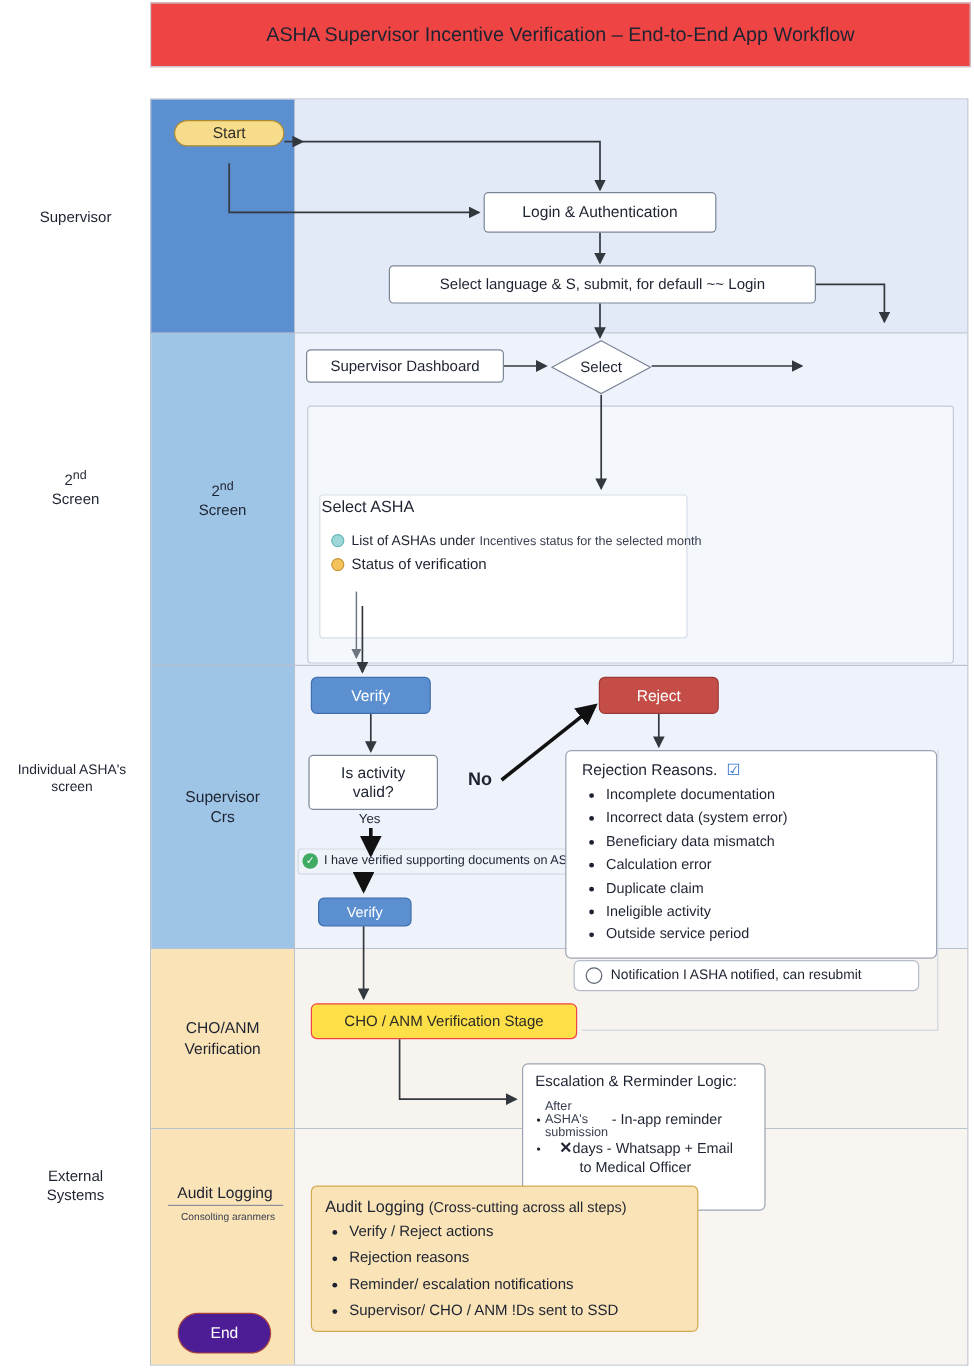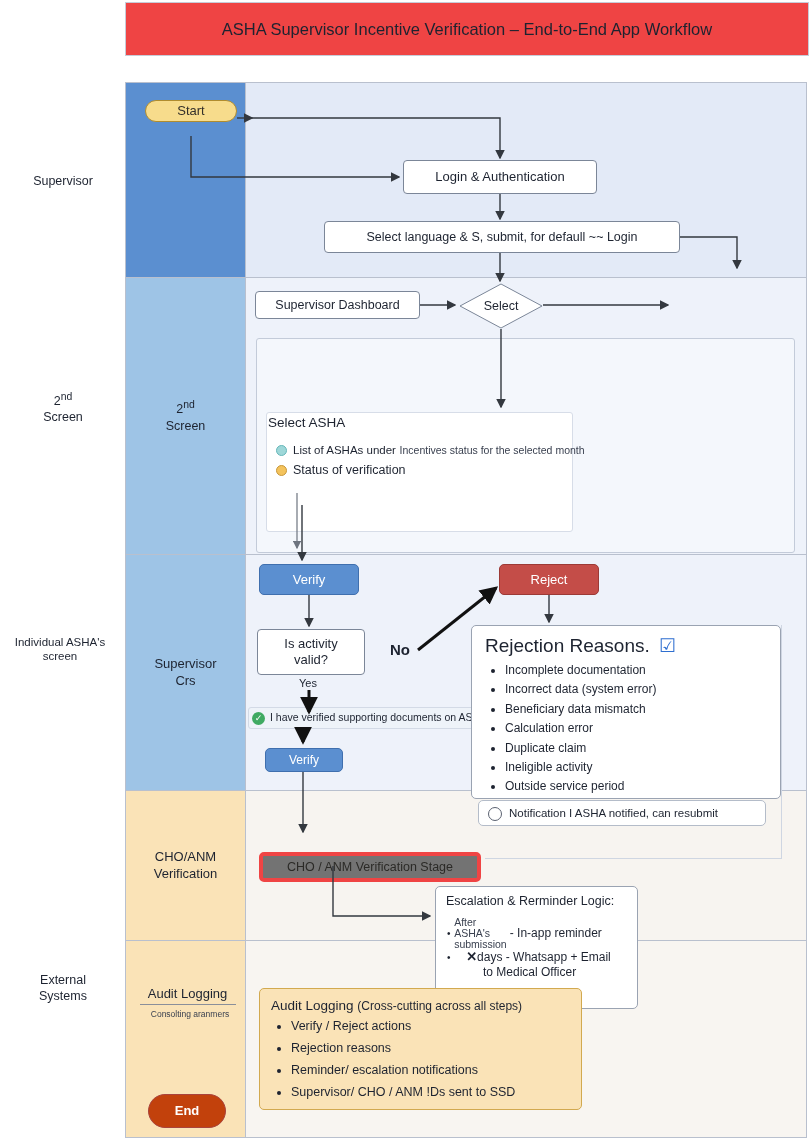--- a/index.html
+++ b/index.html
@@ -108,24 +108,23 @@
     font-size: 13px;
     line-height: 1.2;
   }
   .terminator {
     border-radius: 22px;
     border: 1px solid #b08c2e;
     background: #f7dc8c;
     color: #34302a;
   }
   .terminator.end {
-    background: #c2410c;
+    background: #4c1d95;
     border-color: #a9433d;
     color: #ffffff;
-    font-weight: bold;
   }
   .process {
     background: #ffffff;
     border: 1px solid #7b8698;
     border-radius: 4px;
     color: #1d2330;
   }
   .btn-blue {
     background: #5b8fd0;
     border: 1px solid #3f6fae;
@@ -135,25 +134,24 @@
   }
   .btn-blue.small { font-size: 12px; }
   .btn-red {
     background: #c44d48;
     border: 1px solid #9c3a36;
     border-radius: 5px;
     color: #ffffff;
     font-size: 13px;
   }
   .box-cream {
-    background: #737373;
-    border: 4px solid #ef4444;
+    background: #fde047;
+    border: 1px solid #ef4444;
     border-radius: 5px;
     color: #2b2a27;
-    margin-top: 16px;
   }
   .panel {
     position: absolute;
     box-sizing: border-box;
     background: #ffffff;
     border: 1px solid #9aa3b2;
     border-radius: 5px;
   }
   .panel-plain {
     position: absolute;
@@ -199,21 +197,21 @@
     padding: 0 0 0 18px;
     list-style: disc;
   }
   ul.bullets li {
     font-size: 12px;
     color: #1d2330;
     margin: 0 0 5px 0;
     line-height: 1.2;
   }
   .panel-head {
-    font-size: 19px;
+    font-size: 13px;
     color: #1d2330;
     margin: 0 0 6px 0;
   }
 
   
   .dot {
     display: inline-block;
     width: 9px; height: 9px;
     border-radius: 50%;
     vertical-align: middle;

